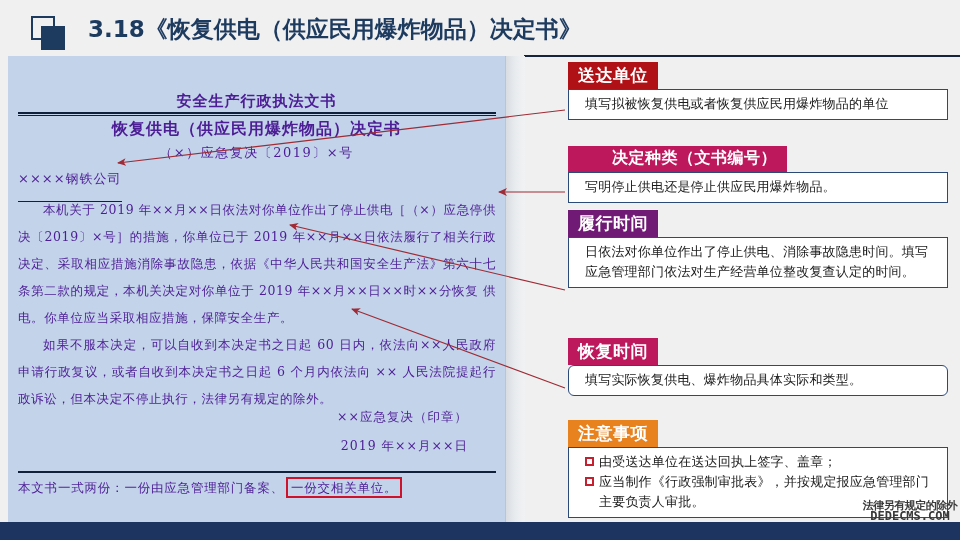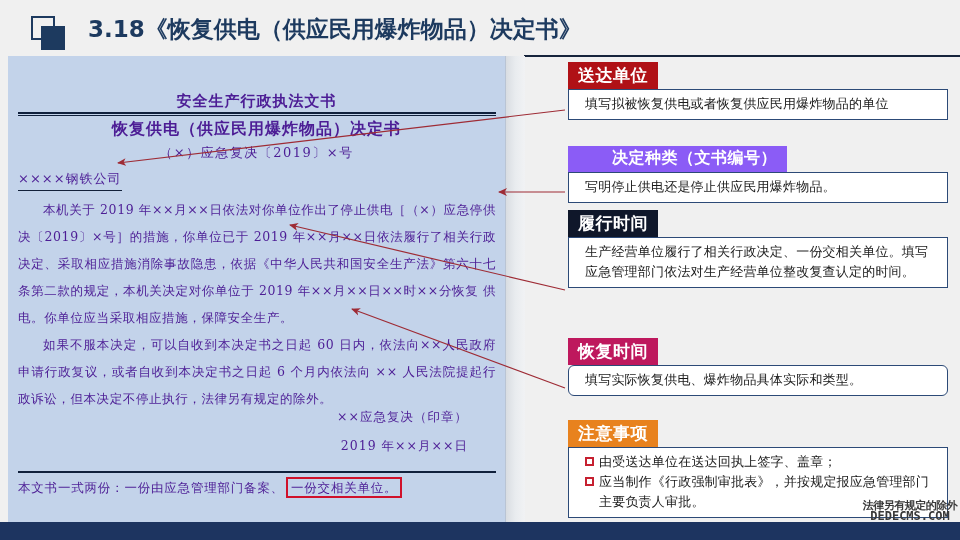--- a/index.html
+++ b/index.html
@@ -59,21 +59,21 @@
   .doc-h2 {
     position:absolute; left:0; top:31px; width:497px; text-align:center;
     font-size:16px; font-weight:bold; letter-spacing:1px;
   }
   .doc-num {
     position:absolute; left:0; top:56px; width:497px; text-align:center;
     font-size:13px; letter-spacing:1.5px;
   }
   .doc-recipient {
     position:absolute; left:10px; top:82px; font-size:13px;
-    letter-spacing:1px; border-bottom:1px solid #12203a; padding-bottom:2px;
+    letter-spacing:1px; border-bottom:1px solid #12203a; padding-bottom:13px;
   }
   .doc-body {
     position:absolute; left:10px; top:108px; width:478px;
     font-size:12.5px; line-height:27px; text-align:justify;
     letter-spacing:0.6px;
   }
   .doc-body p { text-indent:2em; }
   .doc-sign {
     position:absolute; left:0; top:314px; width:460px;
     text-align:right; font-size:12.5px; line-height:29px; letter-spacing:1px;
@@ -187,27 +187,27 @@
   <line x1="565" y1="290" x2="290" y2="225" stroke="#9e2b35" stroke-width="1.2" marker-end="url(#ah)"></line>
   <line x1="565" y1="388" x2="352" y2="309" stroke="#9e2b35" stroke-width="1.2" marker-end="url(#ah)"></line>
 </svg>
 
 <div class="panel" id="p1">
   <div class="badge" style="background: rgb(176, 17, 22);">送达单位</div>
   <div class="note">填写拟被恢复供电或者恢复供应民用爆炸物品的单位</div>
 </div>
 
 <div class="panel" id="p2">
-  <div class="badge sm" style="background: #8b5cf6; padding-left: 44px;">决定种类（文书编号）</div>
+  <div class="badge sm" style="background: #be185d; padding-left: 44px;">决定种类（文书编号）</div>
   <div class="note">写明停止供电还是停止供应民用爆炸物品。</div>
 </div>
 
 <div class="panel" id="p3">
-  <div class="badge" style="background: #0f172a;">履行时间</div>
-  <div class="note">生产经营单位履行了相关行政决定、一份交相关单位。填写应急管理部门依法对生产经营单位整改复查认定的时间。</div>
+  <div class="badge" style="background: #701a75;">履行时间</div>
+  <div class="note">日依法对你单位作出了停止供电、消除事故隐患时间。填写应急管理部门依法对生产经营单位整改复查认定的时间。</div>
 </div>
 
 <div class="panel" id="p4">
   <div class="badge" style="background: #be185d;">恢复时间</div>
   <div class="note">填写实际恢复供电、爆炸物品具体实际和类型。</div>
 </div>
 
 <div class="panel" id="p5">
   <div class="badge" style="background: rgb(232, 130, 30);">注意事项</div>
   <div class="note">

